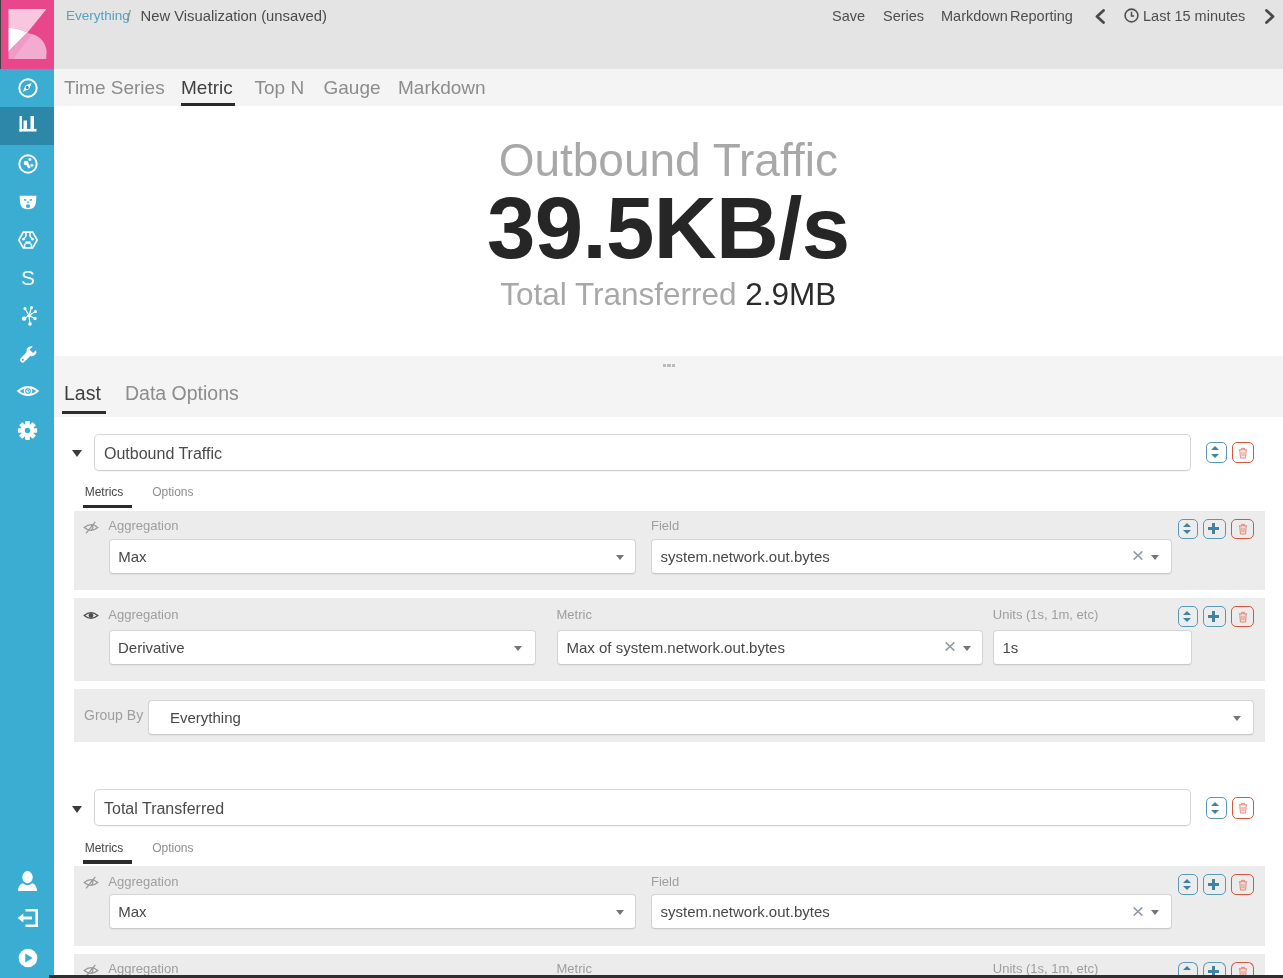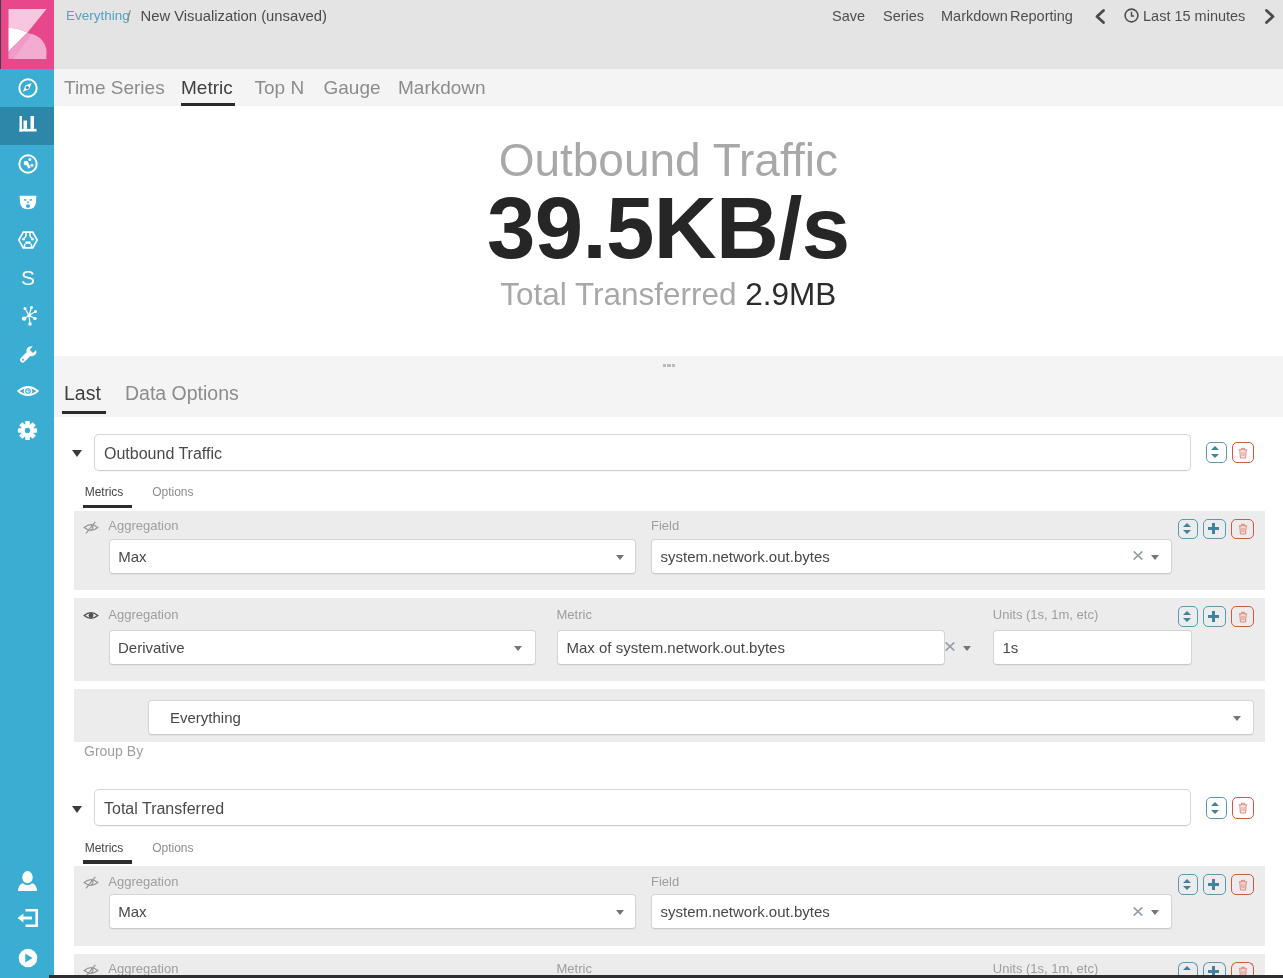--- a/index.html
+++ b/index.html
@@ -258,29 +258,29 @@
     <path d="M0.7,0.5 L9.3,8.5 M9.3,0.5 L0.7,8.5" stroke="#919ca6" stroke-width="1.7" fill="none"></path>
   </svg>
 <div class="caret" style="left:1151px;top:554.5px;"></div>
 
 <div class="grow" style="top:598px;height:83px;"></div>
 <div class="lbl" style="left:108.3px;top:607px;">Aggregation</div>
 <div class="lbl" style="left:556.5px;top:607px;">Metric</div>
 <div class="lbl" style="left:992.8px;top:607px;">Units (1s, 1m, etc)</div>
 <div class="sel" style="left:108.5px;top:629.5px;width:427.5px;">Derivative</div>
 <div class="caret" style="left:514px;top:645.5px;"></div>
-<div class="sel" style="left:557px;top:629.5px;width:388px;">Max of system.network.out.bytes</div>
+<div class="sel" style="left:557px;top:629.5px;width:426px;">Max of system.network.out.bytes</div>
 <svg class="abs" style="left:944.5px;top:642.3px;" width="10" height="9" viewBox="0 0 10 9">
     <path d="M0.7,0.5 L9.3,8.5 M9.3,0.5 L0.7,8.5" stroke="#919ca6" stroke-width="1.7" fill="none"></path>
   </svg>
 <div class="caret" style="left:963px;top:645.5px;"></div>
 <div class="inp" style="left:993px;top:629.5px;width:199px;">1s</div>
 
 <div class="grow" style="top:689px;height:52.5px;"></div>
-<div class="lbl" style="left:84px;top:707px;font-size:14px;margin-top:36px;">Group By</div>
+<div class="lbl" style="left:84px;top:707px;font-size:14px;">Group By</div>
 <div class="sel" style="left:148px;top:699.5px;width:1106px;padding-left:21px;">Everything</div>
 <div class="caret" style="left:1233px;top:715.8px;"></div>
 
 <div class="colcaret" style="left:72px;top:805.5px;"></div>
 <div class="serinp" style="left:94px;top:789px;width:1096.5px;">Total Transferred</div>
 <div class="btn blue" style="left:1206px;top:797px;width:20.5px;height:21.5px;"></div>
 <div class="btn red" style="left:1231.8px;top:797px;width:22.2px;height:21.5px;"></div>
 
 <div class="stab" style="left:84.7px;top:840.5px;color:#454545;">Metrics</div>
 <div class="stab" style="left:152.2px;top:840.5px;">Options</div>

